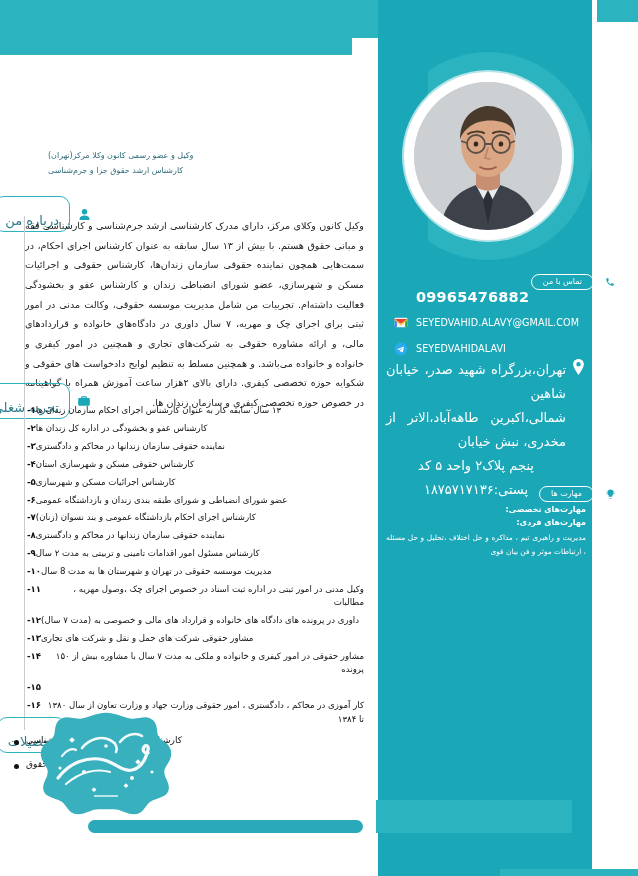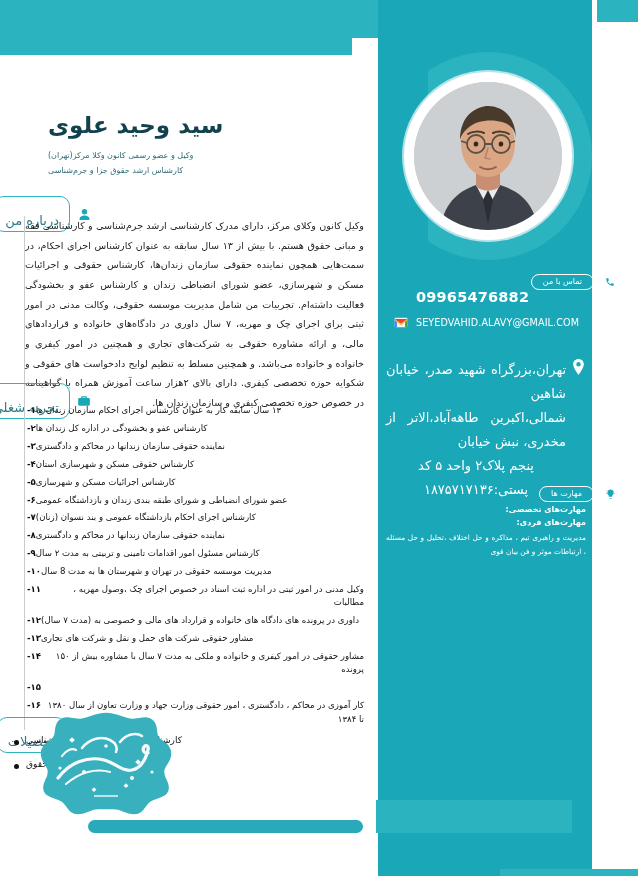--- a/index.html
+++ b/index.html
@@ -233,20 +233,29 @@
         <svg width="14" height="11" viewBox="0 0 24 18">
           <rect x="1" y="1" width="22" height="16" rx="2" fill="#f4f4f4"></rect>
           <path d="M1 3 L12 11 L23 3 Z" fill="#ea4335"></path>
           <path d="M1 3 L1 17 L5 17 L5 6 Z" fill="#4285f4"></path>
           <path d="M23 3 L23 17 L19 17 L19 6 Z" fill="#34a853"></path>
           <path d="M1 3 L12 11.5 L23 3 L23 5 L12 13.5 L1 5 Z" fill="#fbbc05"></path>
         </svg>
       </span>
       <span class="c-mail">SEYEDVAHID.ALAVY@GMAIL.COM</span>
     </div>
+    <div class="contact-row">
+      <span class="ci">
+        <svg width="14" height="14" viewBox="0 0 24 24">
+          <circle cx="12" cy="12" r="11" fill="#2aabee"></circle>
+          <path d="M6 12.2l10.2-3.9c.5-.2.9.1.7.8l-1.7 8.1c-.1.5-.5.6-.9.4l-2.6-1.9-1.2 1.2c-.2.2-.3.3-.6.3l.2-2.7 5-4.5c.2-.2 0-.3-.3-.1l-6.2 3.9-2.6-.8c-.6-.2-.6-.6.2-.8z" fill="#ffffff"></path>
+        </svg>
+      </span>
+      <span class="c-tg">SEYEDVAHIDALAVI</span>
+    </div>
   </div>
 
   <div class="address-block">
     <div class="addr-text">
       <div>تهران،بزرگراه شهید صدر، خیابان شاهین</div>
       <div>شمالی،اکبرین طاهه‌آباد،الاتر از مخدری، نبش خیابان</div>
       <div style="text-align:center">پنجم پلاک۲ واحد ۵ کد پستی:۱۸۷۵۷۱۷۱۳۶</div>
     </div>
     <span style="width:16px;flex:none;padding-top:1px;">
       <svg width="13" height="16" viewBox="0 0 24 30" fill="#ffffff">
@@ -269,21 +278,20 @@
       <div class="skill-title">مهارت‌های تخصصی:</div>
     </div>
     <div>
       <div class="skill-title">مهارت‌های فردی:</div>
       <div class="skill-body">مدیریت و راهبری تیم ، مذاکره و حل اختلاف ،تحلیل و حل مسئله ، ارتباطات موثر و فن بیان قوی</div>
     </div>
   </div>
 
   <div class="main">
 
-    <div class="name">سید وحید علوی</div>
     <div class="subtitle">
       <div>وکیل و عضو رسمی کانون وکلا مرکز(تهران)</div>
       <div>کارشناس ارشد حقوق جزا و جرم‌شناسی</div>
     </div>
 
     <div class="sec-head" style="right:286px; top:196px;">
       <span class="sh-icon">
         <svg width="13" height="13" viewBox="0 0 24 24" fill="currentColor">
             <path d="M12 12a5 5 0 100-10 5 5 0 000 10zm0 2c-5 0-9 2.5-9 5.5V22h18v-2.5c0-3-4-5.5-9-5.5z"></path>
           </svg>

